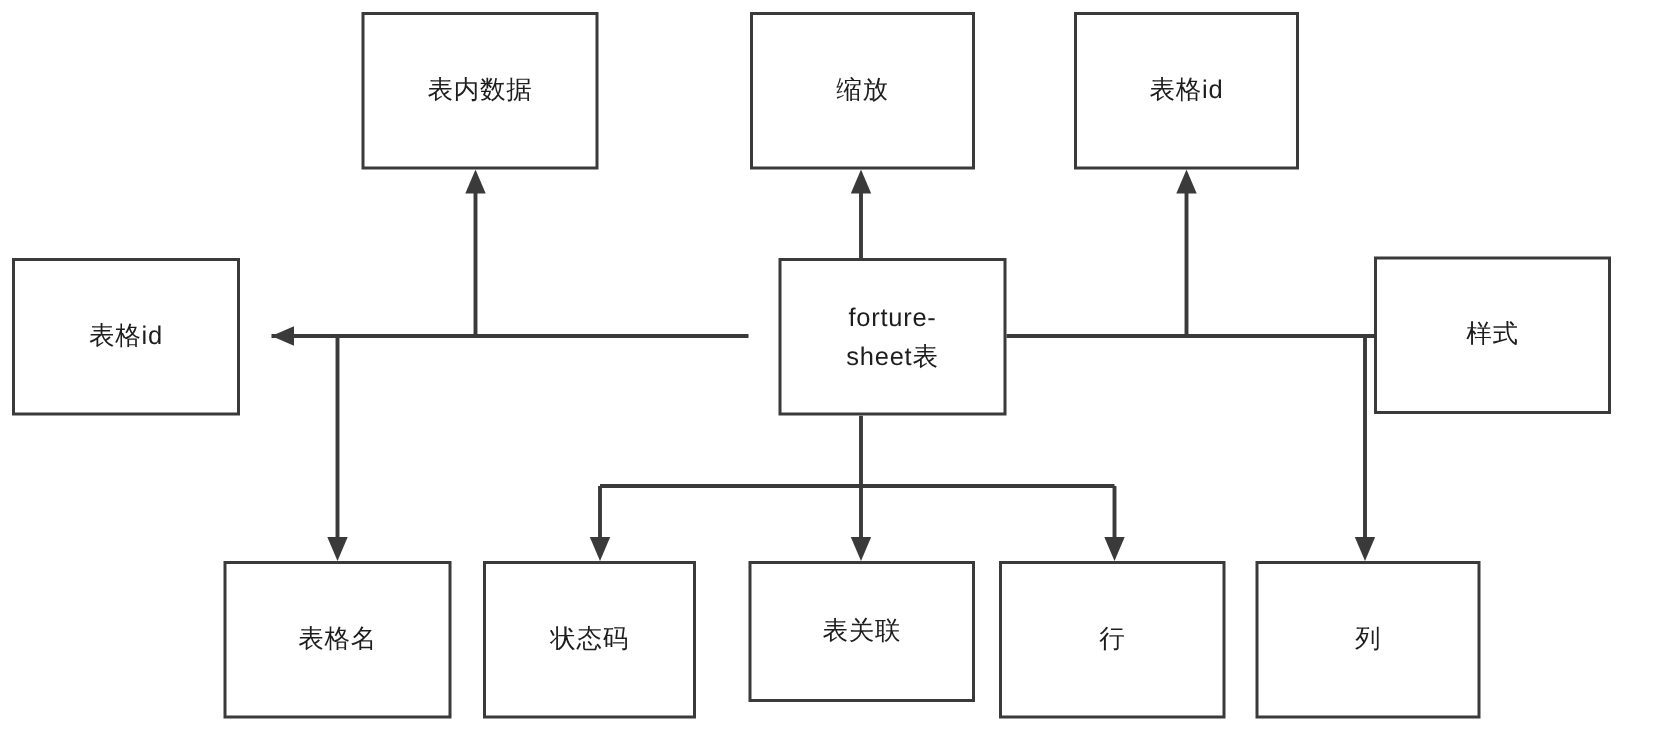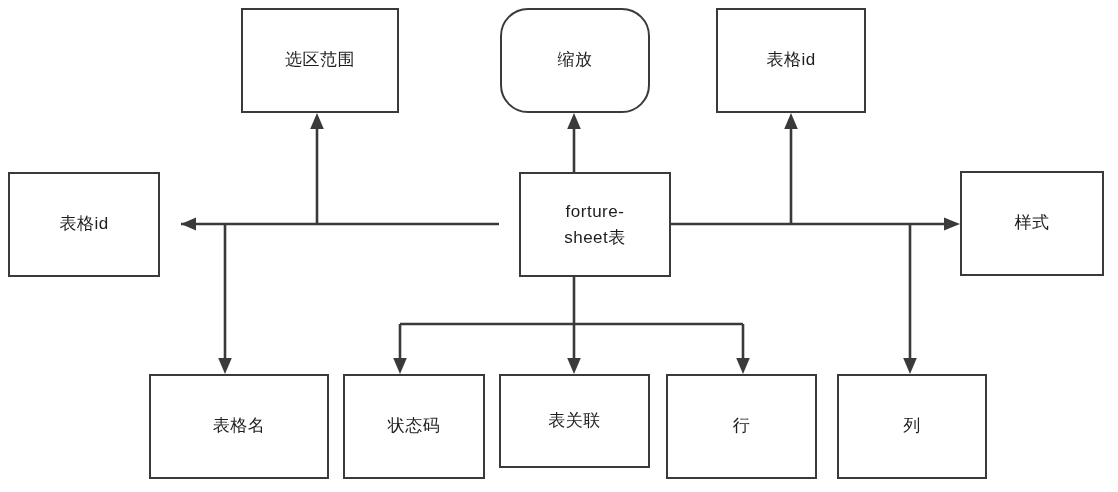--- a/index.html
+++ b/index.html
@@ -97,44 +97,44 @@
 
     </g>
   </svg>
 
   <div class="node node-center" style="left:499px; top:172px; width:152px; height:105px;margin-left:20px;">
     <span class="node-label">forture-
 sheet表</span>
   </div>
 
   <div class="node" style="left:241px; top:8px; width:158px; height:105px;">
-    <span class="node-label">选区范围</span>
+    <span class="node-label">表内数据</span>
   </div>
 
-  <div class="node" style="left:500px; top:8px; width:150px; height:105px;border-radius:28px;">
+  <div class="node" style="left:500px; top:8px; width:150px; height:105px;">
     <span class="node-label">缩放</span>
   </div>
 
   <div class="node" style="left:716px; top:8px; width:150px; height:105px;">
     <span class="node-label">表格id</span>
   </div>
 
   <div class="node" style="left:8px; top:172px; width:152px; height:105px;text-align:center;">
     <span class="node-label">表格id</span>
   </div>
 
-  <div class="node" style="left:960px; top:171px; width:144px; height:105px;">
+  <div class="node" style="left:916px; top:171px; width:158px; height:105px;">
     <span class="node-label">样式</span>
   </div>
 
-  <div class="node" style="left:149px; top:374px; width:180px; height:105px;">
+  <div class="node" style="left:149px; top:374px; width:152px; height:105px;">
     <span class="node-label">表格名</span>
   </div>
 
-  <div class="node" style="left:322px; top:374px; width:142px; height:105px;margin-left:21px;">
+  <div class="node" style="left:322px; top:374px; width:142px; height:105px;">
     <span class="node-label">状态码</span>
   </div>
 
   <div class="node" style="left:499px; top:374px; width:151px; height:94px;">
     <span class="node-label">表关联</span>
   </div>
 
   <div class="node" style="left:666px; top:374px; width:151px; height:105px;">
     <span class="node-label">行</span>
   </div>

